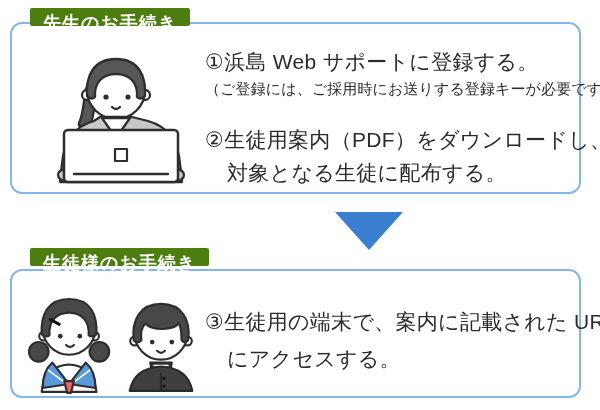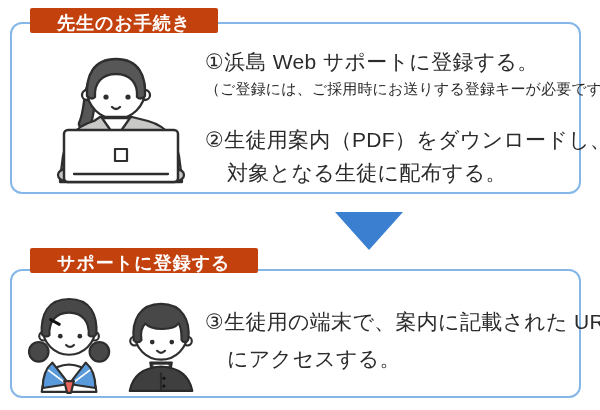--- a/index.html
+++ b/index.html
@@ -7,23 +7,23 @@
     position:relative;width:600px;height:410px;background:#ffffff;overflow:hidden;
     font-family:"Liberation Sans","DejaVu Sans",sans-serif;color:#2b2b2b;
   }
   .panel-box{
     position:absolute;left:10px;width:571px;box-sizing:border-box;background:#fff;
     border:2px solid #84b7e8;border-radius:12px;z-index:1;
   }
   #teacher-box{top:22px;height:172px;}
   #student-box{top:269px;height:129px;}
   .panel-label{
-    position:absolute;left:30px;z-index:3;background:#c2410c;color:#ffffff;
-    font-size:18px;font-weight:bold;letter-spacing:1px;line-height:31px;height:25px;
-    padding:0 27px;border-radius:2px;white-space:nowrap;
+    position:absolute;left:30px;z-index:3;background:#4d7c0f;color:#ffffff;
+    font-size:18px;font-weight:bold;letter-spacing:1px;line-height:31px;height:18px;
+    padding:0 13px;border-radius:2px;white-space:nowrap;
   }
   #teacher-label{top:8px;}
   #student-label{top:248px;}
   .illus{position:absolute;z-index:2;}
   #teacher-illus{left:46px;top:46px;}
   #girl-illus{left:28px;top:290px;}
   #boy-illus{left:118px;top:294px;}
   .steps{position:absolute;z-index:2;}
   #teacher-steps{left:205px;top:47px;}
   #student-steps{left:205px;top:307px;}
@@ -75,21 +75,21 @@
 
   <div class="steps" id="teacher-steps">
     <p class="main">①浜島 Web サポートに登録する。</p>
     <p class="note">（ご登録には、ご採用時にお送りする登録キーが必要です）</p>
     <p class="main gap">②生徒用案内（PDF）をダウンロードし、</p>
     <p class="main indent">対象となる生徒に配布する。</p>
   </div>
 
   <div class="arrow-down"></div>
 
-  <div class="panel-label" id="student-label">サポートに登録する</div>
+  <div class="panel-label" id="student-label">生徒様のお手続き</div>
   <div class="panel-box" id="student-box"></div>
 
   <svg class="illus" id="girl-illus" width="88" height="104" viewBox="0 0 90 104" fill="none" stroke="#2e2e2e" stroke-width="2.2" stroke-linecap="round" stroke-linejoin="round">
 
     <circle cx="11" cy="62" r="10" fill="#484848"></circle>
     <circle cx="73" cy="62" r="10" fill="#484848"></circle>
 
     <circle cx="16" cy="46" r="4.5" fill="#ffffff"></circle>
     <circle cx="68" cy="46" r="4.5" fill="#ffffff"></circle>
 

